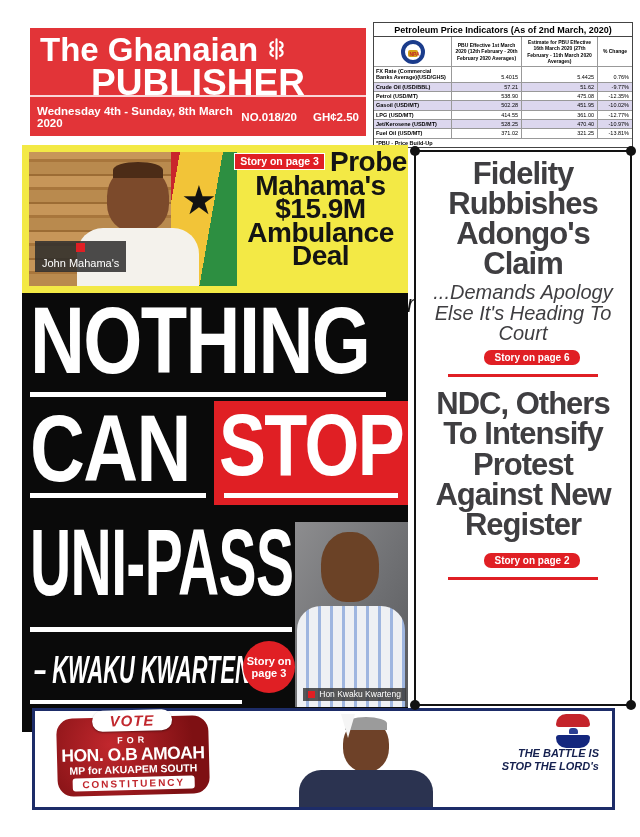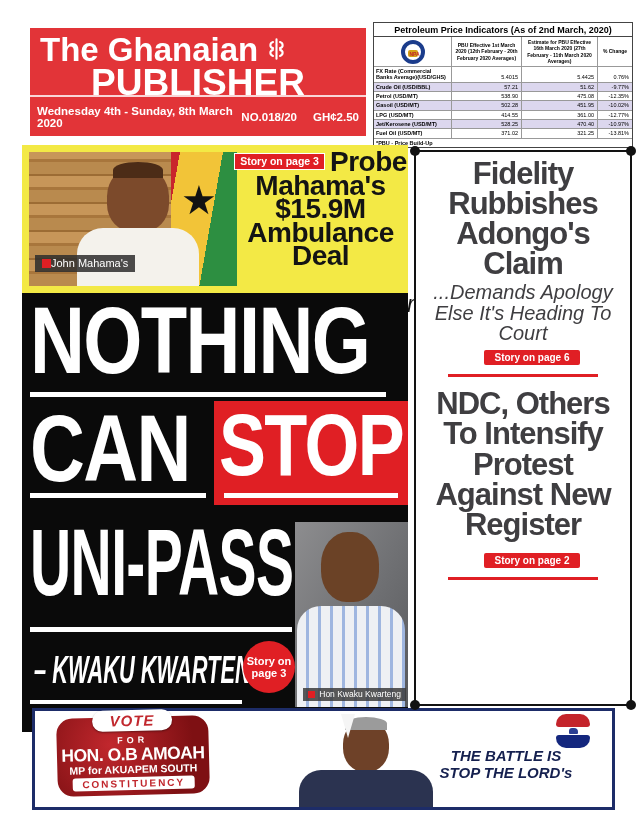--- a/index.html
+++ b/index.html
@@ -39,22 +39,22 @@
   
   .feature{position:absolute;left:22px;top:145px;width:386px;height:148px;background:var(--yellow);}
   .photo-mahama{position:absolute;left:7px;top:7px;width:208px;height:134px;overflow:hidden;
     background:repeating-linear-gradient(0deg,#b98a4e 0 12px,#a8763c 12px 15px,#c79659 15px 26px,#9c6c34 26px 28px);}
   .flag{position:absolute;right:0;top:0;width:66px;height:134px;
     background:linear-gradient(100deg,#c9252c 0 10%,#f2c438 10% 58%,#2d8f41 58% 100%);}
   .flag .star{position:absolute;left:10px;top:28px;color:#121212;font-size:40px;line-height:1;}
   .m-head{position:absolute;left:78px;top:14px;width:62px;height:66px;background:#7c4a2b;border-radius:46% 46% 42% 42%;}
   .m-head:before{content:"";position:absolute;left:6px;top:-4px;right:6px;height:16px;background:#4c2c17;border-radius:50% 50% 0 0;}
   .m-shirt{position:absolute;left:48px;top:76px;width:122px;height:60px;background:#f4f2ec;border-radius:26px 26px 0 0;}
-  .photo-cap{position:absolute;left:6px;bottom:14px;display:flex;align-items:center;
-    background:rgba(45,45,45,.85);color:#fff;font-size:11px;padding:2px 7px 3px;}
+  .photo-cap{position:absolute;left:6px;bottom:14px;display:flex;align-items:center;gap:5px;
+    background:rgba(45,45,45,.85);color:#fff;font-size:11px;padding:2px 7px 3px;flex-direction:column;}
   .cap-sq{width:9px;height:9px;background:var(--badge-red);display:inline-block;}
   .feature-right{position:absolute;left:215px;top:5px;right:4px;bottom:2px;text-align:center;color:#141414;}
   .f-row1{display:flex;align-items:center;justify-content:center;gap:5px;}
   .story-badge{display:inline-block;background:var(--badge-red);color:#fff;font-size:10.5px;font-weight:bold;
     padding:1px 5px 2px;border:1px solid #fff;white-space:nowrap;}
   .f-big{font-size:28px;font-weight:800;line-height:.84;letter-spacing:-.5px;}
   .f-title-rest{font-size:28px;font-weight:800;line-height:.84;letter-spacing:-.5px;}
   .f-sub{font-style:italic;font-size:23px;margin-top:23px;white-space:nowrap;}
 
   
@@ -87,21 +87,21 @@
 
   
   .rightcol{position:absolute;left:414px;top:150px;width:218px;height:556px;border:2px solid #121212;
     background:#fff;color:var(--story-ink);text-align:center;}
   .cdot{position:absolute;width:10px;height:10px;border-radius:50%;background:#121212;z-index:5;}
   .cdot.tl{left:-6px;top:-6px;} .cdot.tr{right:-6px;top:-6px;}
   .cdot.bl{left:-6px;bottom:-6px;} .cdot.br{right:-6px;bottom:-6px;}
   .s-title{font-size:31px;font-weight:800;line-height:.97;letter-spacing:-1px;padding:0 2px;}
   .s-sub{font-size:20px;font-style:italic;line-height:1.02;margin-top:3px;}
   .s-badge{display:inline-block;background:var(--badge-red);color:#fff;font-size:10px;font-weight:bold;
-    padding:2px 10px;margin-top:7px;border-radius:2px;margin-left:18px;}
+    padding:2px 10px;margin-top:7px;border-radius:7px;margin-left:18px;}
   .s-rule{width:150px;height:3px;background:var(--badge-red);margin:9px auto 0;}
   .story-a{padding-top:7px;} .story-b{padding-top:13px;} .story-c{padding-top:12px;}
 
   
   .ad{position:absolute;left:32px;top:708px;width:583px;height:102px;background:#fff;border:3px solid var(--navy);}
   .vote-badge{position:absolute;left:22px;top:6px;width:152px;height:78px;border-radius:16px;
     background:radial-gradient(circle at 35% 35%,#c1272d,#7e1013 75%);transform:rotate(-1.5deg);
     color:#fff;text-align:center;}
   .vote-pill{position:absolute;left:36px;top:-7px;width:80px;height:21px;background:#fff;border-radius:11px;
     display:flex;align-items:center;justify-content:center;box-shadow:0 1px 2px rgba(0,0,0,.4);}
@@ -115,22 +115,22 @@
   .am-head{position:absolute;left:62px;top:6px;width:46px;height:52px;background:#6e4128;border-radius:46%;}
   .am-head:before{content:"";position:absolute;left:2px;top:-3px;right:2px;height:13px;background:#9b9b9b;border-radius:50% 50% 0 0;}
   .am-suit{position:absolute;left:18px;top:56px;width:134px;height:37px;background:#2b3350;border-radius:22px 22px 0 0;}
   .am-shirt{position:absolute;left:60px;top:0;width:14px;height:24px;background:#f5f5f5;
     clip-path:polygon(0 0,100% 0,50% 100%);left:60px;}
   .npp-logo{position:absolute;left:521px;top:3px;width:34px;height:34px;}
   .npp-top{position:absolute;left:0;top:0;width:34px;height:13px;background:#c4242b;border-radius:17px 17px 5px 5px;}
   .npp-bot{position:absolute;left:0;bottom:0;width:34px;height:13px;background:#14277e;border-radius:5px 5px 17px 17px;}
   .npp-mid{position:absolute;left:4px;top:13px;width:26px;height:8px;background:#fff;display:flex;align-items:center;justify-content:center;}
   .npp-el{width:9px;height:6px;background:#2b3f94;border-radius:3px 4px 1px 1px;}
-  .slogan{position:absolute;left:378px;top:36px;width:186px;text-align:center;color:#15204f;
-    font-weight:800;font-style:italic;font-size:15px;line-height:1.15;}
+  .slogan{position:absolute;left:378px;top:36px;width:186px;text-align:right;color:#15204f;
+    font-weight:800;font-style:italic;font-size:11px;line-height:1.15;}
 
   .gye{display:inline-block;}
 </style>
 </head>
 <body>
 
 <div class="page">
 
   <div class="masthead">
     <div class="gh-row">

